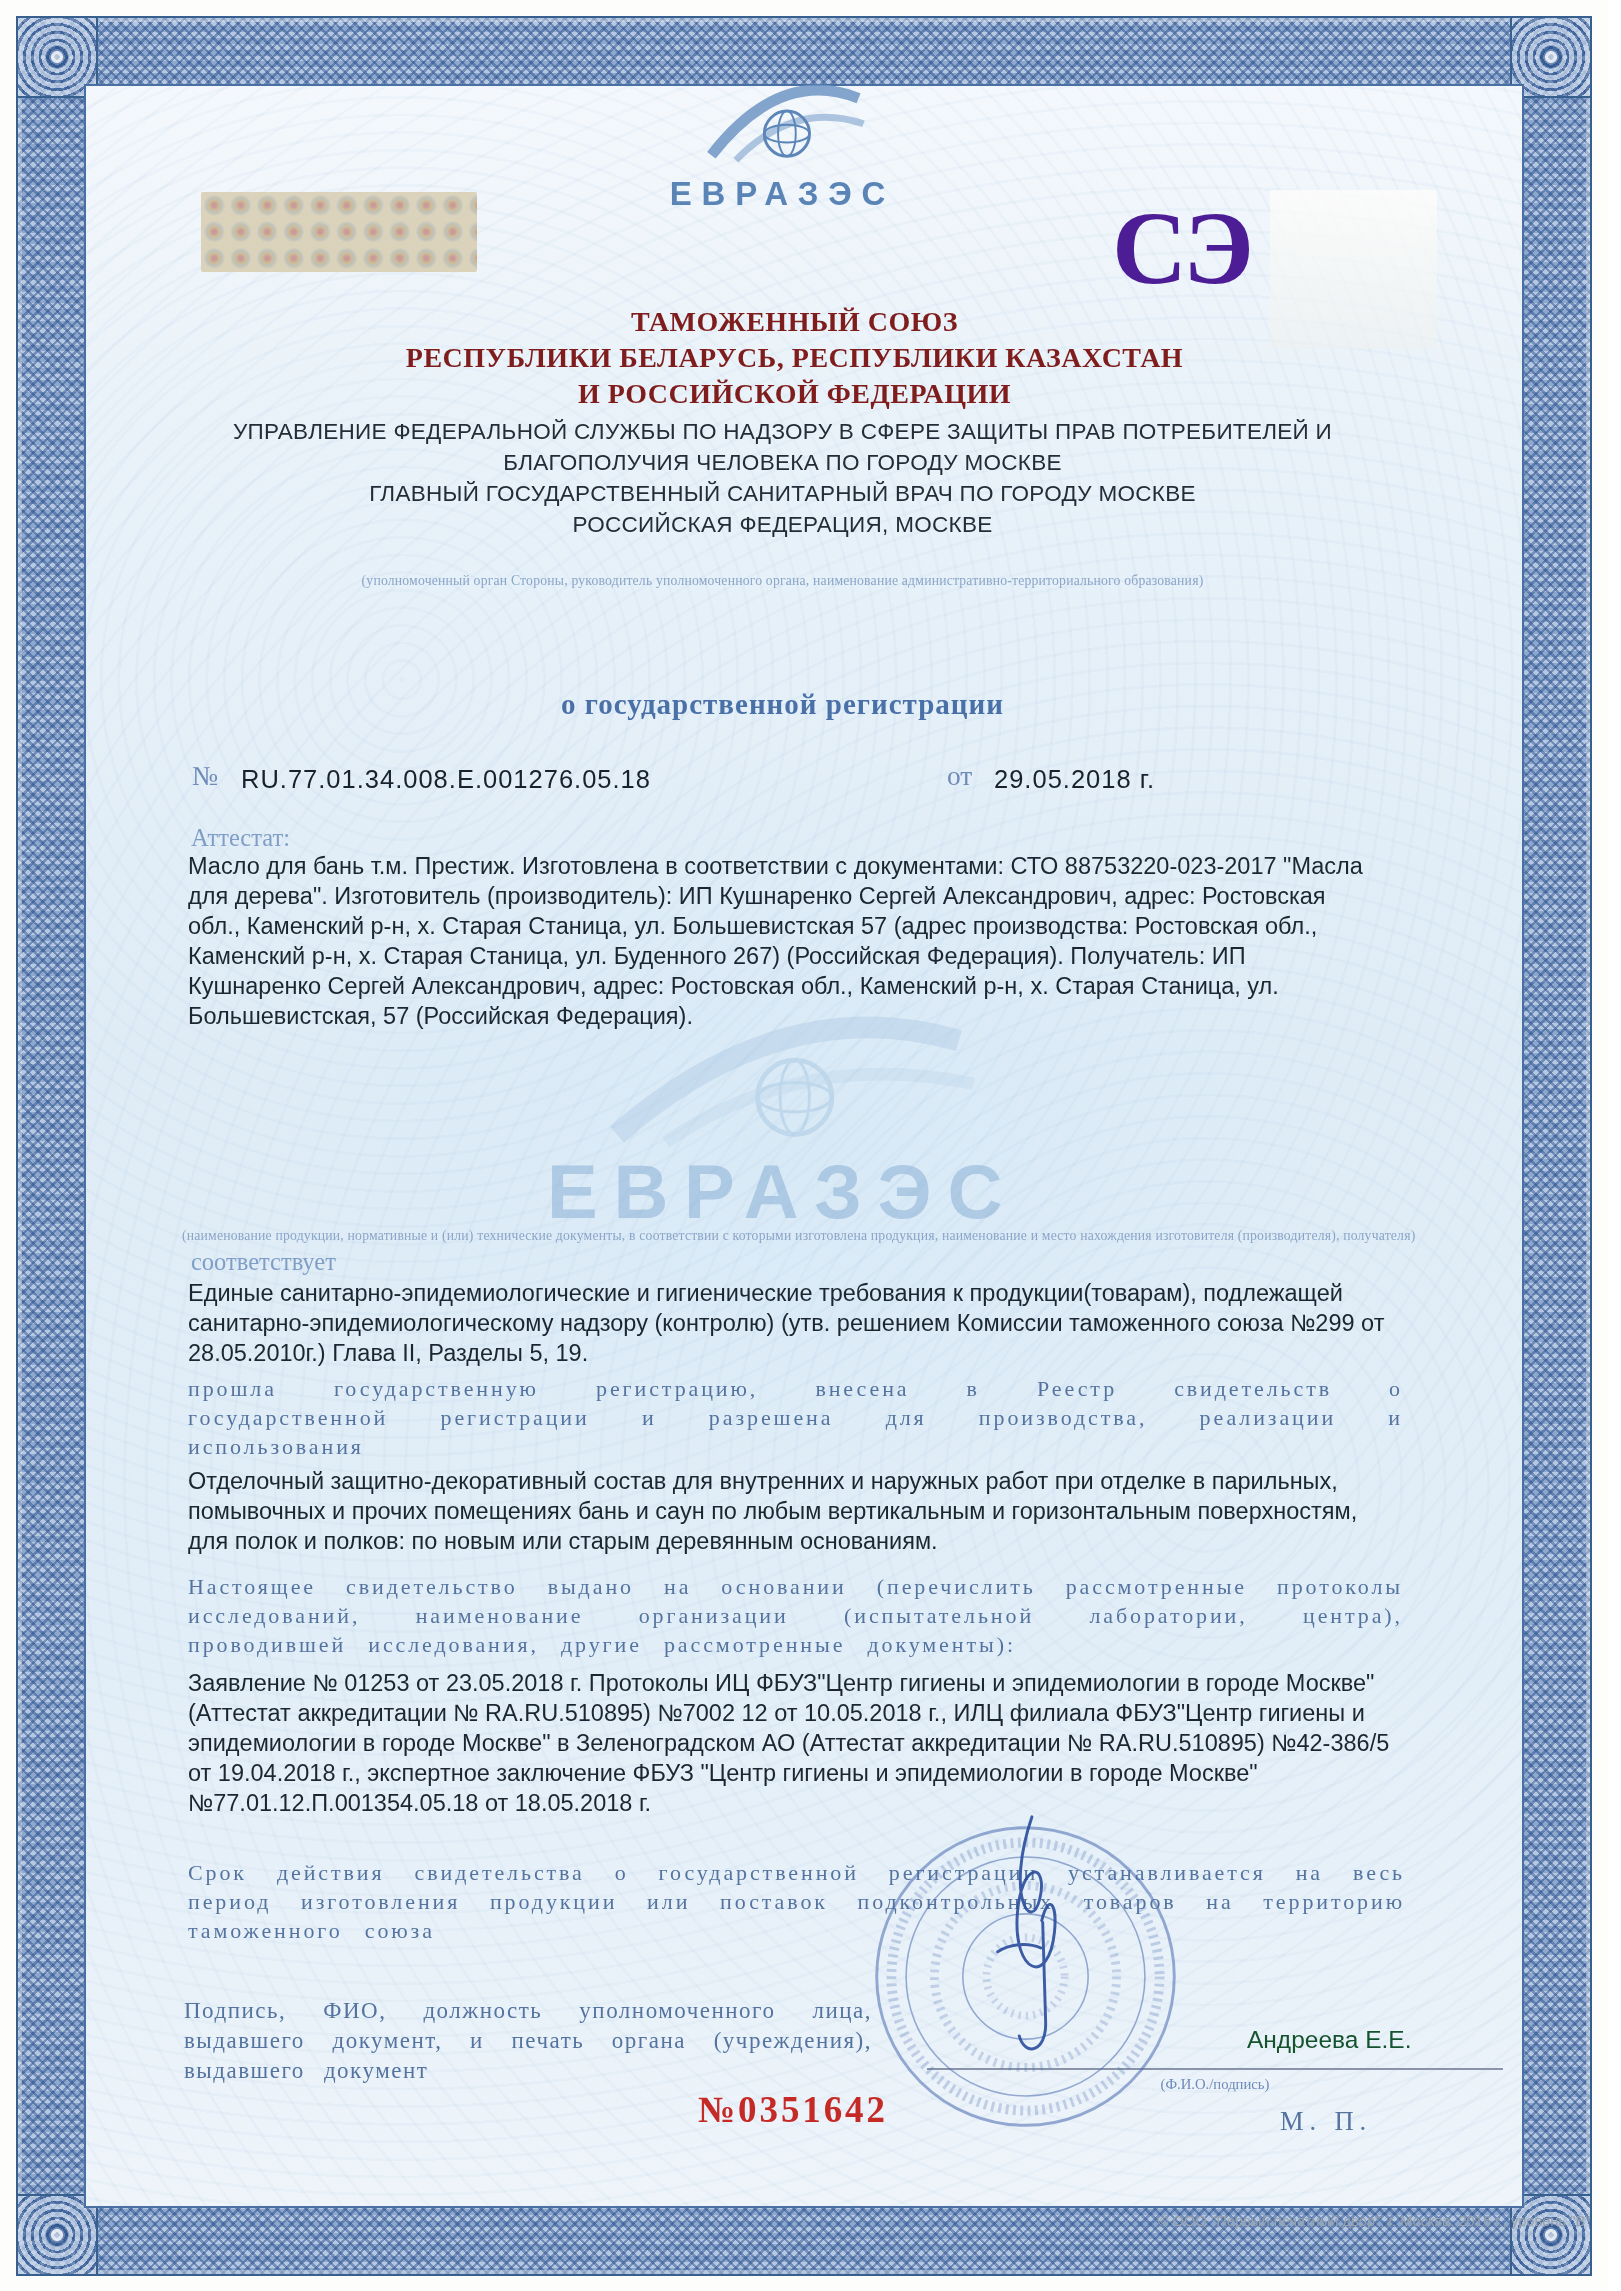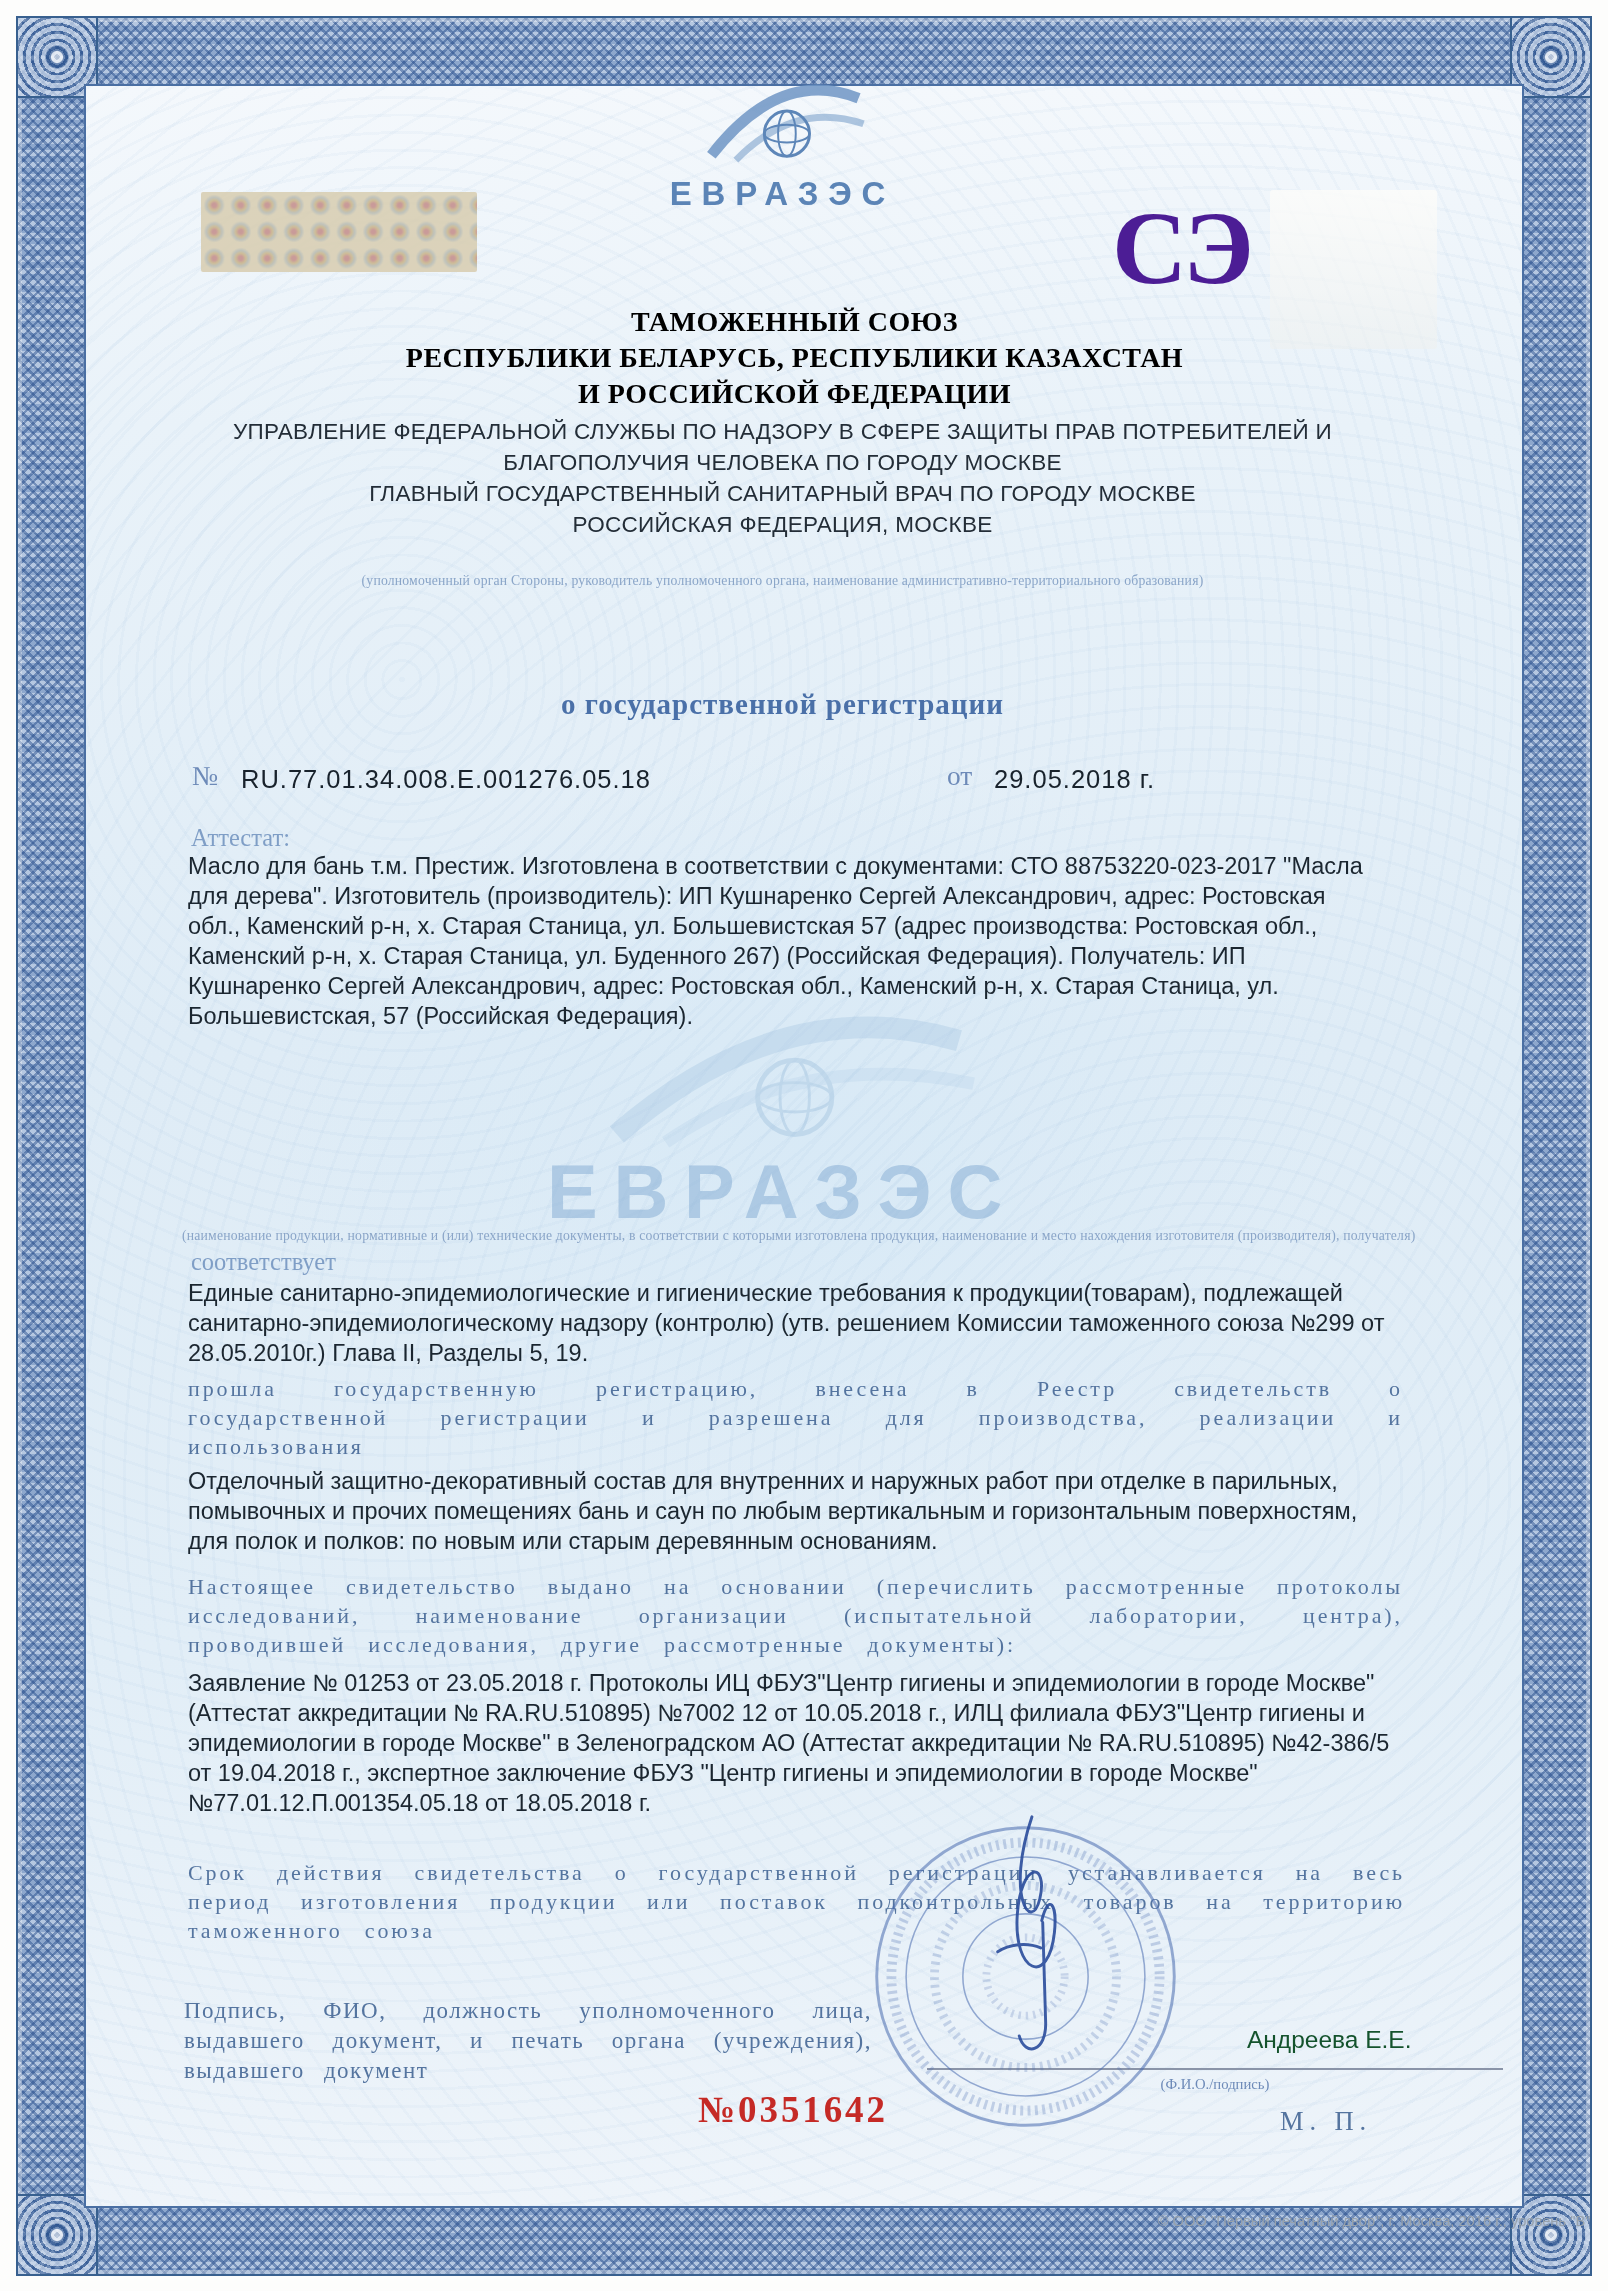--- a/index.html
+++ b/index.html
@@ -36,21 +36,21 @@
   .doc-bg::after{
     content:""; position:absolute; inset:0;
     background:
       repeating-radial-gradient(circle at 22% 28%, rgba(130,170,210,.06) 0 2.9px, transparent 2.9px 17.6px),
       repeating-radial-gradient(circle at 78% 66%, rgba(130,170,210,.06) 0 2.9px, transparent 2.9px 21.6px);
   }
 
   .centered{ position:absolute; left:0; right:43px; text-align:center; z-index:3; }
   .abs{ position:absolute; z-index:3; }
   .logo-text{ font:700 33px/1 "Liberation Sans", sans-serif; color:#5b84b6; letter-spacing:9.8px; margin-top:3.9px; }
-  .hdr-union{ font:700 28px/36px "Liberation Serif", serif; color:#000000; letter-spacing:0.5px;padding-left:24px; }
+  .hdr-union{ font:700 28px/36px "Liberation Serif", serif; color:#7f1d1d; letter-spacing:0.5px;padding-left:24px; }
   .hdr-auth{ font:400 22.5px/31px "Liberation Sans", sans-serif; color:#232d37; letter-spacing:0.3px; }
   .tiny-note{ font:400 13.7px/17.6px "Liberation Serif", serif; color:#8aa5c8; letter-spacing:0.2px; }
   .doc-title{ font:700 43px/51px "Liberation Serif", serif; color:#4a70a8; letter-spacing:8.8px; }
   .doc-subtitle{ font:700 29px/37px "Liberation Serif", serif; color:#4a70a8; letter-spacing:1px; }
   .blue-label{ font:400 24.5px/29px "Liberation Serif", serif; color:#7f9ec6; }
   .typed{ font:400 23.5px/30px "Liberation Sans", sans-serif; color:#1b2630; }
   .form-blue{
     font-family:"Liberation Serif", serif; font-size:22px; line-height:29px;
     color:#54749f; text-align:justify; letter-spacing:2.9px; word-spacing:13.7px;
   }

